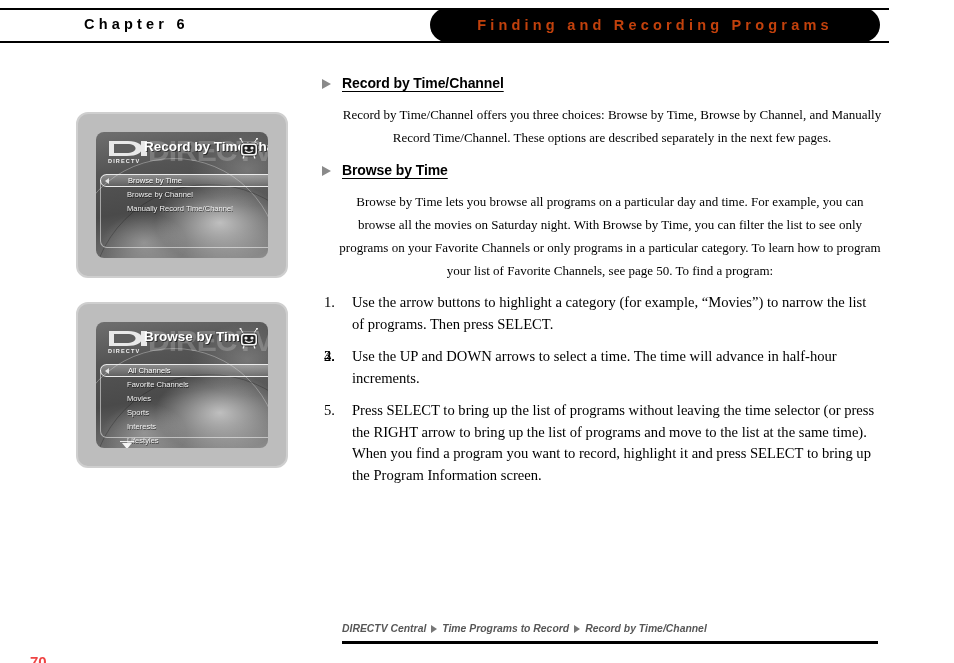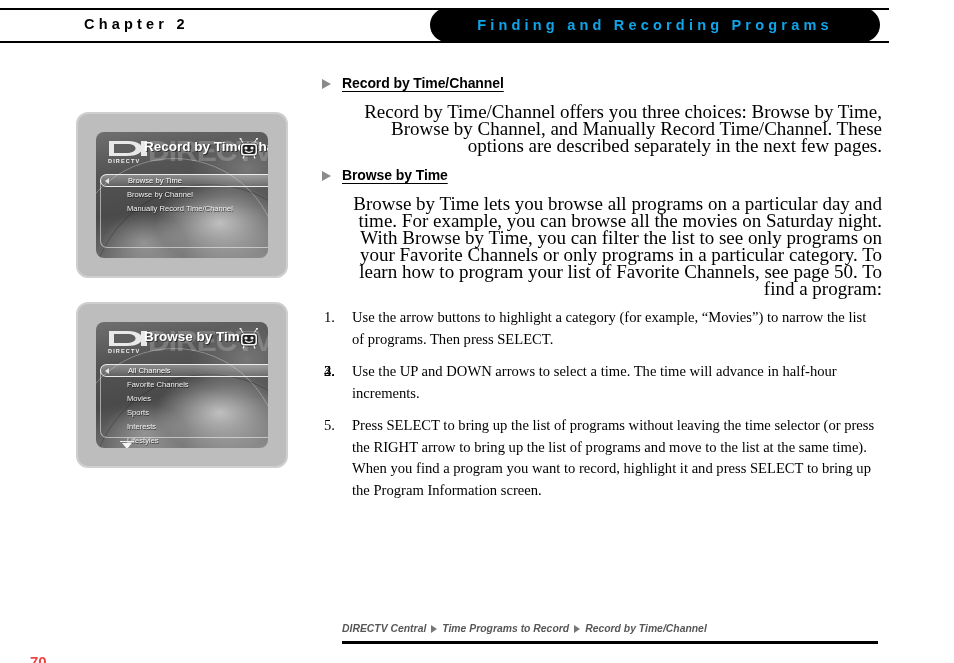--- a/index.html
+++ b/index.html
@@ -50,21 +50,21 @@
     white-space: nowrap;
   }
   .header-pill {
     position: absolute;
     left: 430px;
     top: 0px;
     width: 450px;
     height: 34px;
     background: #000;
     border-radius: 17px;
-    color: #0ea5e9;
+    color: #c2410c;
     font-family: "Liberation Sans", sans-serif;
     font-size: 14.5px;
     font-weight: bold;
     letter-spacing: 4.2px;
     display: flex;
     align-items: center;
     justify-content: center;
     white-space: nowrap;
   }
 
@@ -275,23 +275,23 @@
     font-size: 14px;
     font-weight: bold;
     letter-spacing: -0.1px;
     text-decoration: underline;
     text-underline-offset: 3px;
     color: #000;
   }
   .para {
     margin: 0 0 6px 20px;
     font-family: "Liberation Serif", serif;
-    font-size: 19px;
-    line-height: 17px;
-    text-align: right;
+    font-size: 13px;
+    line-height: 23px;
+    text-align: center;
     color: #000;
   }
   .para.flush {
     margin-left: 16px;
   }
   .olist {
     margin: 10px 0 0 0;
     padding: 0;
     list-style: none;
   }
@@ -354,21 +354,21 @@
     width: 536px;
     height: 2.5px;
     background: #000;
   }
 </style>
 </head>
 <body>
 
 <div class="header">
   <div class="header-rule-top"></div>
-  <div class="chapter-label">Chapter 2</div>
+  <div class="chapter-label">Chapter 6</div>
   <div class="header-pill">Finding and Recording Programs</div>
   <div class="header-rule-bottom"></div>
 </div>
 
 <div class="shot first">
   <div class="tv-screen">
     <div class="tv-arc a1"></div>
     <div class="tv-arc a2"></div>
     <div class="tv-ghost">DIRECTV</div>
 

